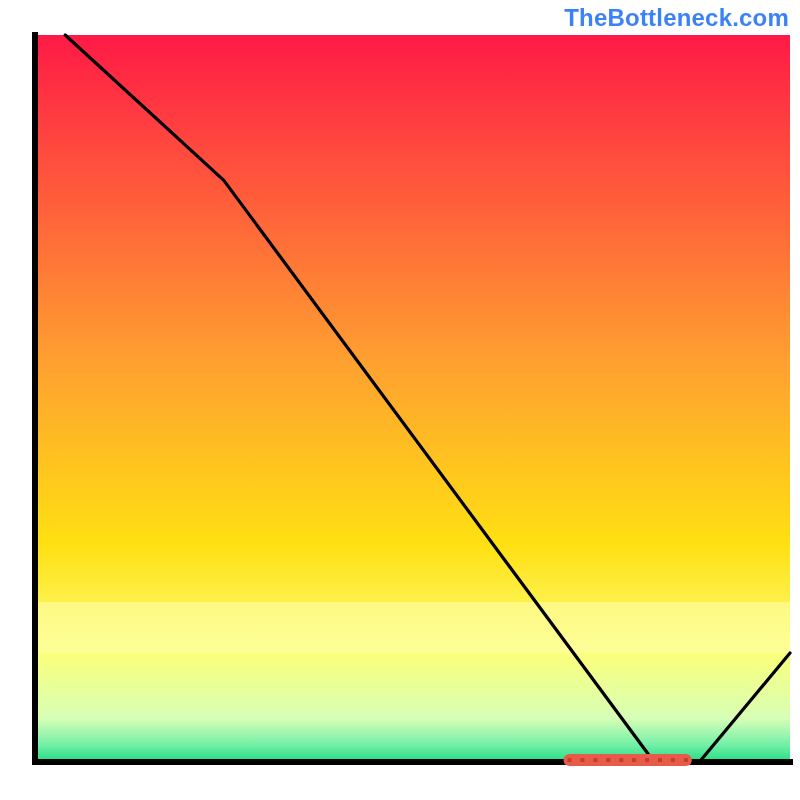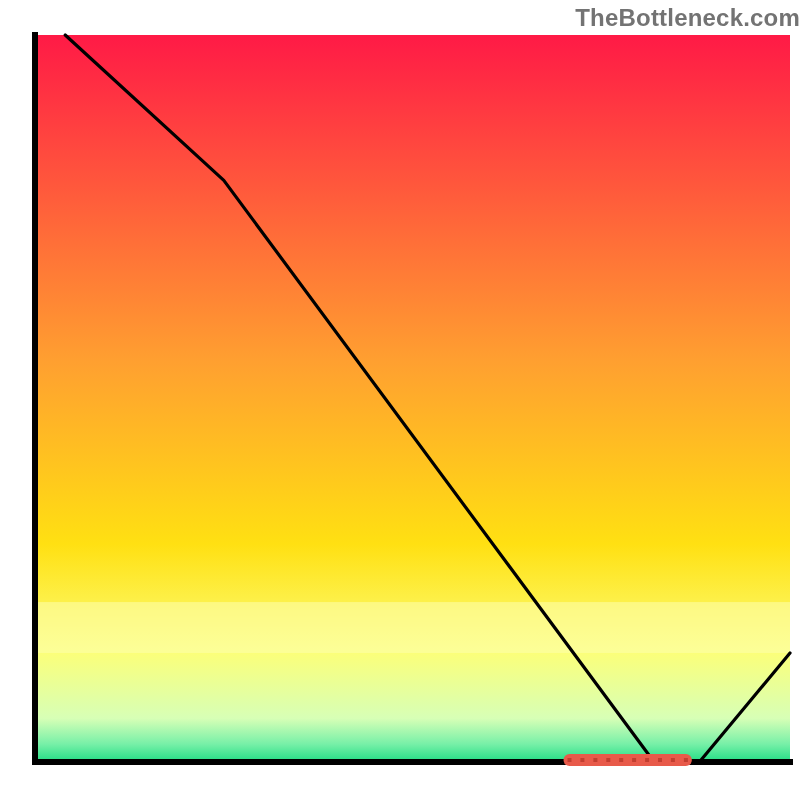--- a/index.html
+++ b/index.html
@@ -12,24 +12,24 @@
     overflow: hidden;
   }
   .stage {
     position: relative;
     width: 800px;
     height: 800px;
   }
   .watermark {
     position: absolute;
     top: 4px;
-    right: 0;
+    right: 11px;
     font-size: 24px;
     font-weight: 600;
-    color: #737373;
+    color: #3b82f6;
     letter-spacing: 0.2px;
     user-select: none;
     margin-left: 35px;
   }
   svg {
     position: absolute;
     left: 0;
     top: 0;
   }
 </style>

